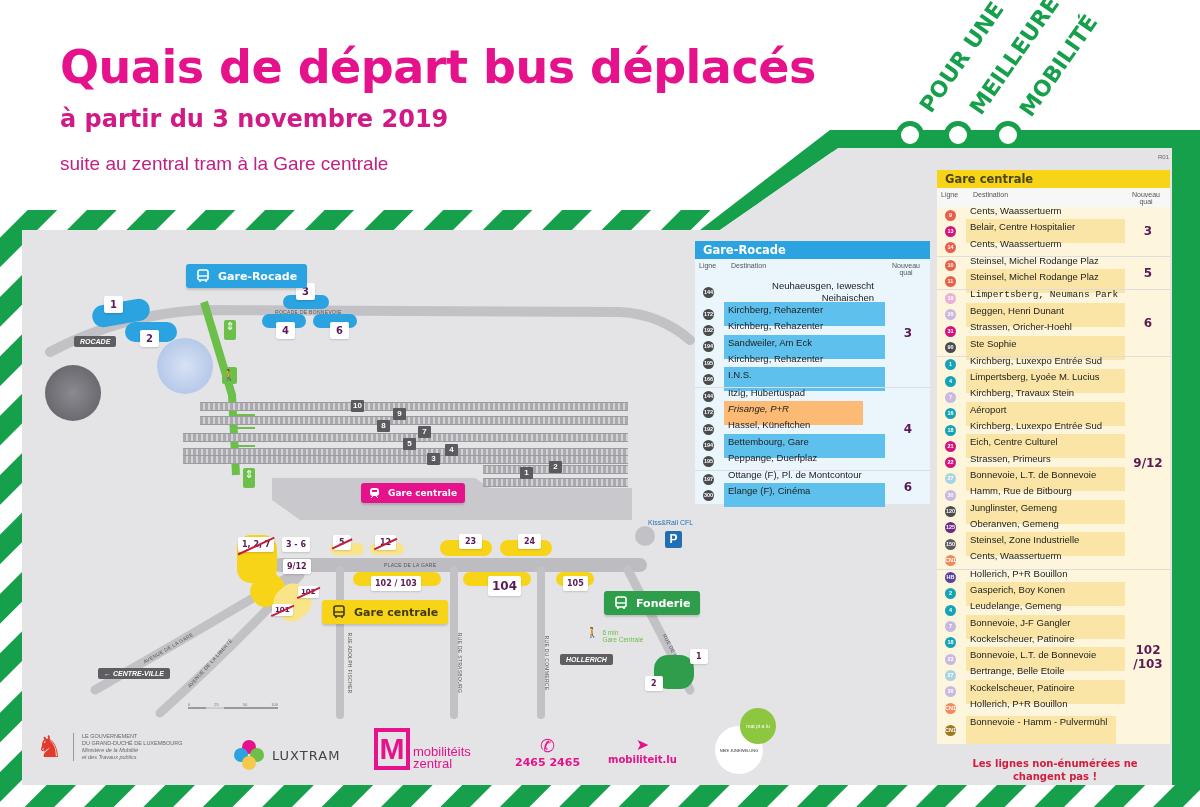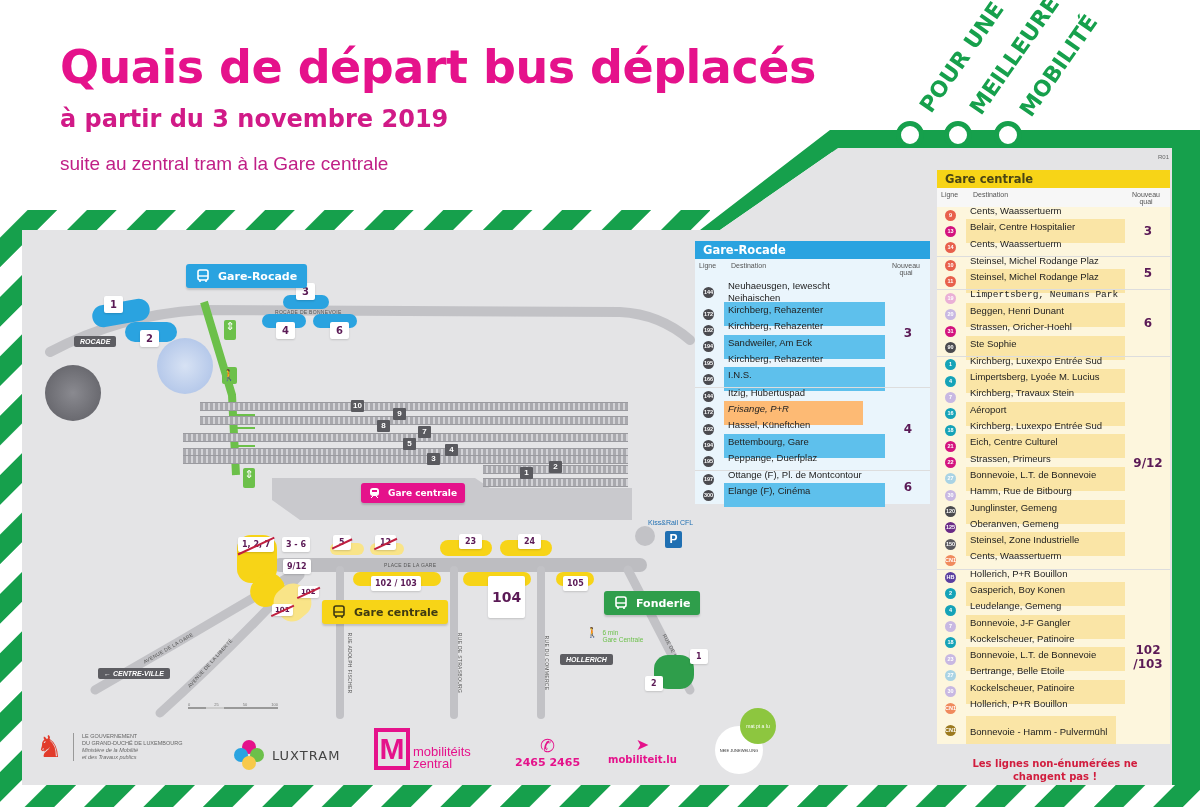--- a/index.html
+++ b/index.html
@@ -191,21 +191,21 @@
 <div class="yellow-blob" style="left:556px; top:572px; width:38px; height:14px;"></div>
 
 <div class="stop-card crossed" style="left:238px; top:537px; font-size:8px; padding:3px 4px;">1, 2, 7</div>
 <div class="stop-card" style="left:282px; top:537px; font-size:8px; padding:3px 4px;">3 - 6</div>
 <div class="stop-card crossed" style="left:333px; top:535px; font-size:8px; padding:3px 6px;">5</div>
 <div class="stop-card crossed" style="left:375px; top:535px; font-size:8px; padding:3px 5px;">12</div>
 <div class="stop-card" style="left:283px; top:559px; font-size:8px; padding:3px 4px;">9/12</div>
 <div class="stop-card" style="left:459px; top:534px; font-size:8px;">23</div>
 <div class="stop-card" style="left:518px; top:534px; font-size:8px;">24</div>
 <div class="stop-card" style="left:371px; top:576px; font-size:8px; padding:3px 4px;">102 / 103</div>
-<div class="stop-card" style="left:488px; top:576px; font-size:14px; padding:13px 4px;">104</div>
+<div class="stop-card" style="left:488px; top:576px; font-size:12px; padding:3px 4px;">104</div>
 <div class="stop-card" style="left:563px; top:576px; font-size:8px; padding:3px 4px;">105</div>
 <div class="stop-card crossed" style="left:298px; top:586px; font-size:7px; padding:2px 3px;">102</div>
 <div class="stop-card crossed" style="left:272px; top:604px; font-size:7px; padding:2px 3px;">101</div>
 
 <div class="street-label" style="left:384px; top:562px; font-size:5px;">PLACE DE LA GARE</div>
 
 <div class="station-sign" style="left:322px; top:600px; background:#f7d417; color:#3f3a12; padding:5px 10px;">
   <span class="ic">
     <svg width="14" height="14" viewBox="0 0 14 14">
         <rect x="2" y="1" width="10" height="10" rx="2" fill="none" stroke="#3f3a12" stroke-width="1.6"></rect>
@@ -268,21 +268,21 @@
   <div class="tbl-head" style="background:#2aa3e0;">Gare-Rocade</div>
   <div class="tbl-cols">
     <span style="width:32px;">Ligne</span>
     <span style="flex:1;">Destination</span>
     <span style="width:40px; text-align:center; line-height:7px;">Nouveau quai</span>
   </div>
   <div id="rocade-body" class="tbl-body">
       <div style="position: relative; border-top: none;">
         <div class="row" style="height: 28px;">
           <span class="badge" style="background: rgb(74, 74, 79);">144</span>
-          <span class="dest" style="margin-right: 45px; white-space: normal; height: 28px; line-height: 12px; padding-top: 2px; width: 150px; flex: 0 0 auto;">Neuhaeusgen, Iewescht Neihaischen</span>
+          <span class="dest" style="margin-right: 45px; white-space: normal; height: 28px; line-height: 12px; padding-top: 2px; width: 150px; flex: 0 0 auto; text-align: right;">Neuhaeusgen, Iewescht Neihaischen</span>
         </div>
         <div class="row">
           <span class="badge" style="background: rgb(74, 74, 79);">172</span>
           <span class="dest" style="margin-right: 45px; background: rgb(94, 192, 236);">Kirchberg, Rehazenter</span>
         </div>
         <div class="row">
           <span class="badge" style="background: rgb(74, 74, 79);">192</span>
           <span class="dest" style="margin-right: 45px;">Kirchberg, Rehazenter</span>
         </div>
         <div class="row">
@@ -477,21 +477,21 @@
         <div class="row">
           <span class="badge" style="background: rgb(200, 184, 226);">30</span>
           <span class="dest" style="margin-right: 45px; background: rgb(250, 229, 166);">Kockelscheuer, Patinoire</span>
         </div>
         <div class="row">
           <span class="badge" style="background: rgb(240, 138, 93);">CN1</span>
           <span class="dest" style="margin-right: 45px;">Hollerich, P+R Bouillon</span>
         </div>
         <div class="row" style="height: 28px;">
           <span class="badge" style="background: rgb(156, 122, 31);">CN1</span>
-          <span class="dest" style="margin-right: 45px; white-space: normal; height: 28px; line-height: 12px; padding-top: 10px; width: 150px; flex: 0 0 auto; background: rgb(250, 229, 166);">Bonnevoie - Hamm - Pulvermühl</span>
+          <span class="dest" style="margin-right: 45px; white-space: normal; height: 28px; line-height: 12px; padding-top: 0; width: 150px; flex: 0 0 auto; background: rgb(250, 229, 166);">Bonnevoie - Hamm - Pulvermühl</span>
         </div>
         <div class="quai-label" style="right: 0px; width: 44px; top: 50%; transform: translateY(-50%); white-space: pre-line; background: transparent;">102
 /103</div>
       </div>
     </div>
 </div>
 <div class="note">Les lignes non-énumérées ne changent pas !</div>
 
 <div class="footer-logo" style="left:36px; top:732px; display:flex; align-items:center; gap:10px;">
   <span style="color:#e23b2b; font-size:30px; line-height:30px;">♞</span>

